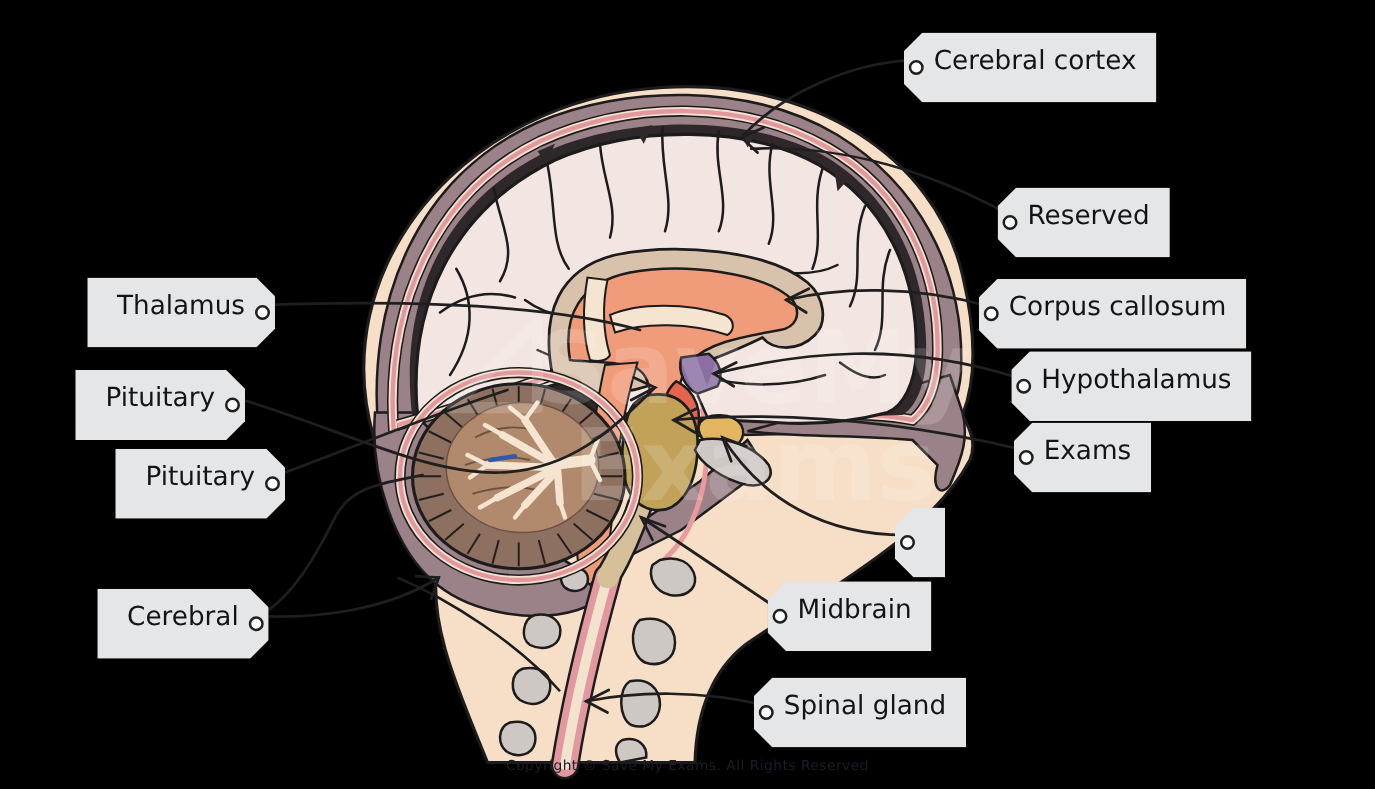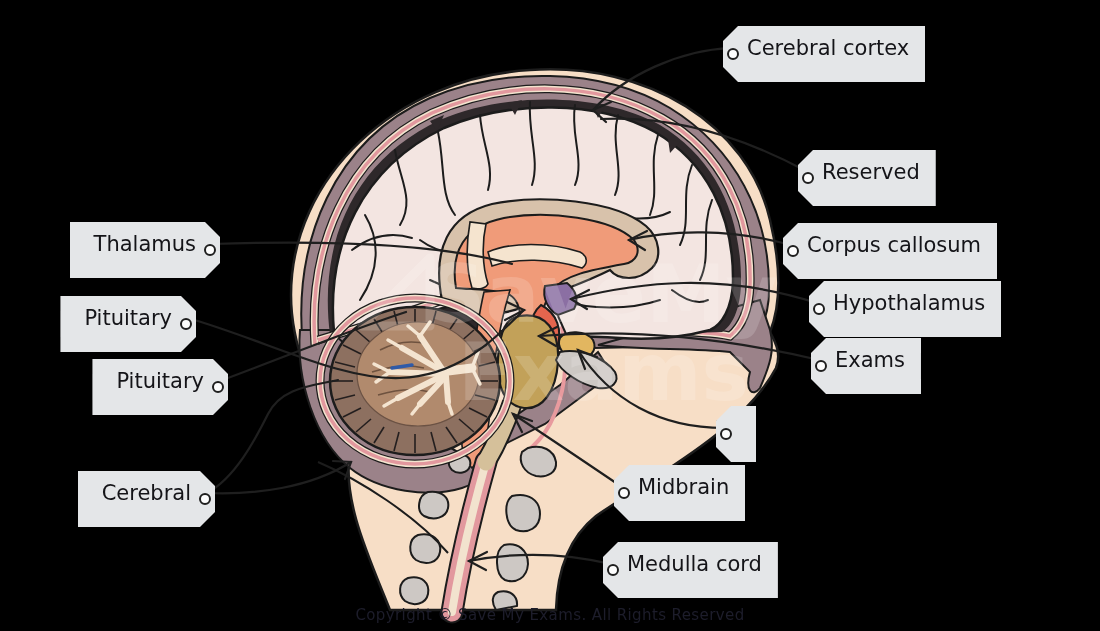--- a/index.html
+++ b/index.html
@@ -11,21 +11,21 @@
        box-shadow:0 3px 3px rgba(0,0,0,.4);}
   .tag.rside{padding:0 16px 0 24px;
        clip-path:polygon(15px 0,100% 0,100% 100%,15px 100%,0 calc(100% - 15px),0 15px);}
   .tag.lside{padding:0 24px 0 24px;
        clip-path:polygon(0 0,calc(100% - 15px) 0,100% 15px,100% calc(100% - 15px),calc(100% - 15px) 100%,0 100%);}
   .eyelet{position:absolute;top:50%;width:8px;height:8px;border:2.2px solid #1f1f1f;
           border-radius:50%;background:#fdfdfd;transform:translateY(-50%);}
   .rside .eyelet{left:4px;}
   .lside .eyelet{right:4px;}
   #copyright{position:absolute;left:0;top:606px;width:1100px;text-align:center;
-             font-size:15px;color:#1d1d2b;letter-spacing:.4px;}
+             font-size:11px;color:#1d1d2b;letter-spacing:.4px;}
 </style>
 </head>
 <body>
 
 <div id="stage">
 
 <svg id="art" width="1100" height="631" viewBox="0 0 1100 631">
 
   <g>
     <path d="M 390,610 C 368,555 342,500 350,452
@@ -305,21 +305,21 @@
 </div>
 <div class="tag rside" style="left:716px;top:406px">
   <span class="eyelet"></span>
 </div>
 <div class="tag rside" style="left:614px;top:465px">
   <span class="eyelet"></span>
   <span>Midbrain</span>
 </div>
 <div class="tag rside" style="left:603px;top:542px">
   <span class="eyelet"></span>
-  <span>Medulla cord</span>
+  <span>Spinal gland</span>
 </div>
 
 <div class="tag lside" style="right:880px;top:222px">
   <span>Thalamus</span>
   <span class="eyelet"></span>
 </div>
 <div class="tag lside" style="right:904px;top:296px">
   <span>Pituitary</span>
   <span class="eyelet"></span>
 </div>

